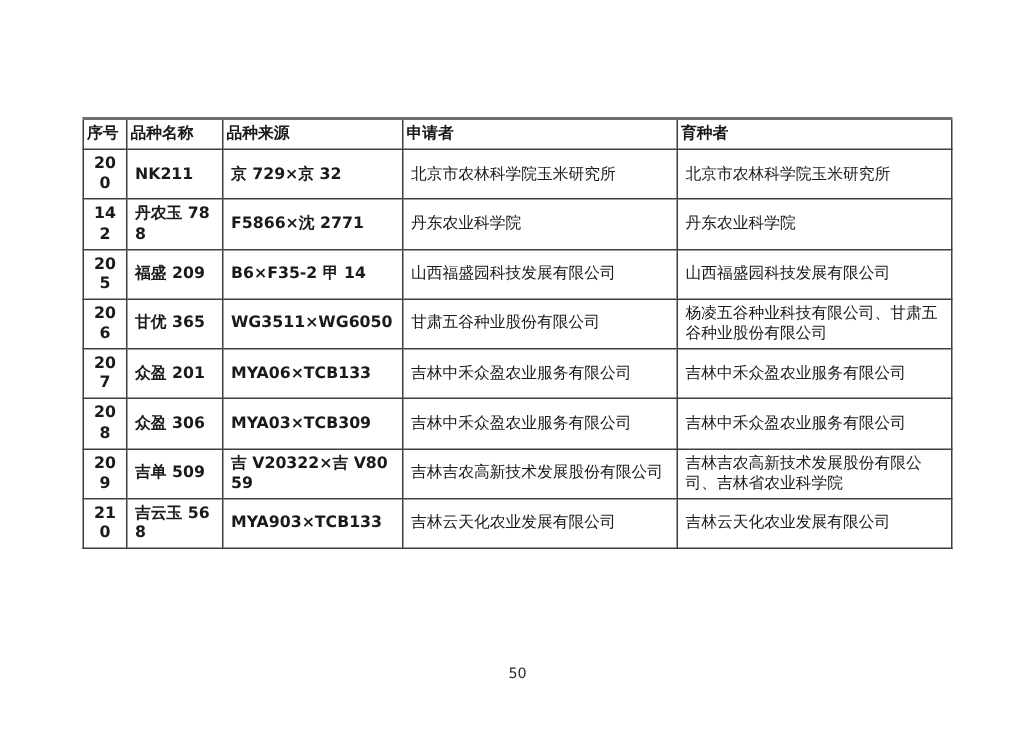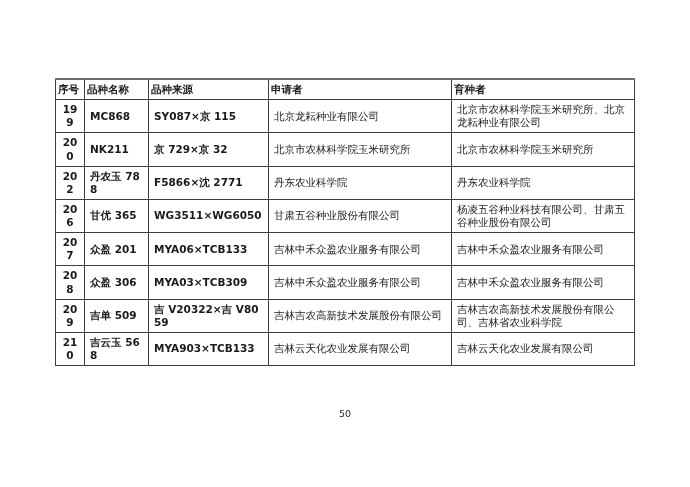--- a/index.html
+++ b/index.html
@@ -51,21 +51,21 @@
     text-align: left;
   }
   td.col-applicant, td.col-breeder {
     font-weight: normal;
     text-align: left;
   }
   tbody tr { height: 21px; }
   .page-number {
     position: absolute;
     left: 0;
-    top: 408px;
+    top: 444px;
     width: 690px;
     text-align: center;
     font-size: 9.5px;
     color: #2b2b2b;
     font-weight: normal;
   }
 </style>
 </head>
 <body>
 
@@ -83,39 +83,39 @@
       <tr>
         <th>序号</th>
         <th>品种名称</th>
         <th>品种来源</th>
         <th>申请者</th>
         <th>育种者</th>
       </tr>
     </thead>
     <tbody>
         <tr>
-          <td class="col-index">199</td>
-          <td class="col-name">MC868</td>
-          <td class="col-source">SY087×京 115</td>
-          <td class="col-applicant">北京龙耘种业有限公司</td>
-          <td class="col-breeder">北京市农林科学院玉米研究所、北京龙耘种业有限公司</td>
-        </tr>
-        <tr>
           <td class="col-index">200</td>
           <td class="col-name">NK211</td>
           <td class="col-source">京 729×京 32</td>
           <td class="col-applicant">北京市农林科学院玉米研究所</td>
           <td class="col-breeder">北京市农林科学院玉米研究所</td>
         </tr>
         <tr>
-          <td class="col-index">202</td>
+          <td class="col-index">142</td>
           <td class="col-name">丹农玉 788</td>
           <td class="col-source">F5866×沈 2771</td>
           <td class="col-applicant">丹东农业科学院</td>
           <td class="col-breeder">丹东农业科学院</td>
+        </tr>
+        <tr>
+          <td class="col-index">205</td>
+          <td class="col-name">福盛 209</td>
+          <td class="col-source">B6×F35-2 甲 14</td>
+          <td class="col-applicant">山西福盛园科技发展有限公司</td>
+          <td class="col-breeder">山西福盛园科技发展有限公司</td>
         </tr>
         <tr>
           <td class="col-index">206</td>
           <td class="col-name">甘优 365</td>
           <td class="col-source">WG3511×WG6050</td>
           <td class="col-applicant">甘肃五谷种业股份有限公司</td>
           <td class="col-breeder">杨凌五谷种业科技有限公司、甘肃五谷种业股份有限公司</td>
         </tr>
         <tr>
           <td class="col-index">207</td>

